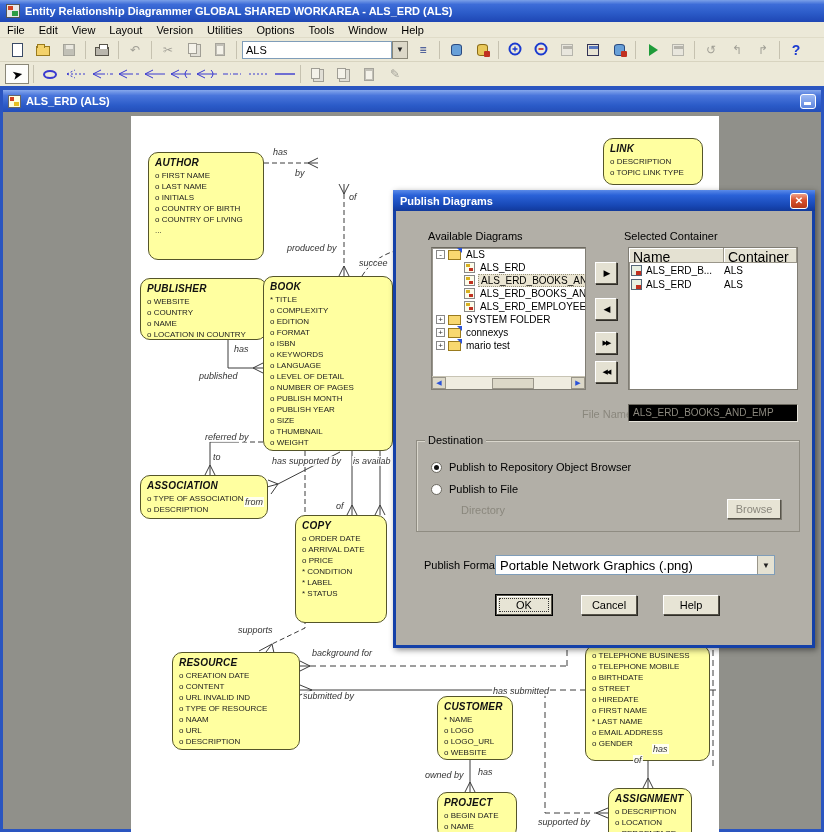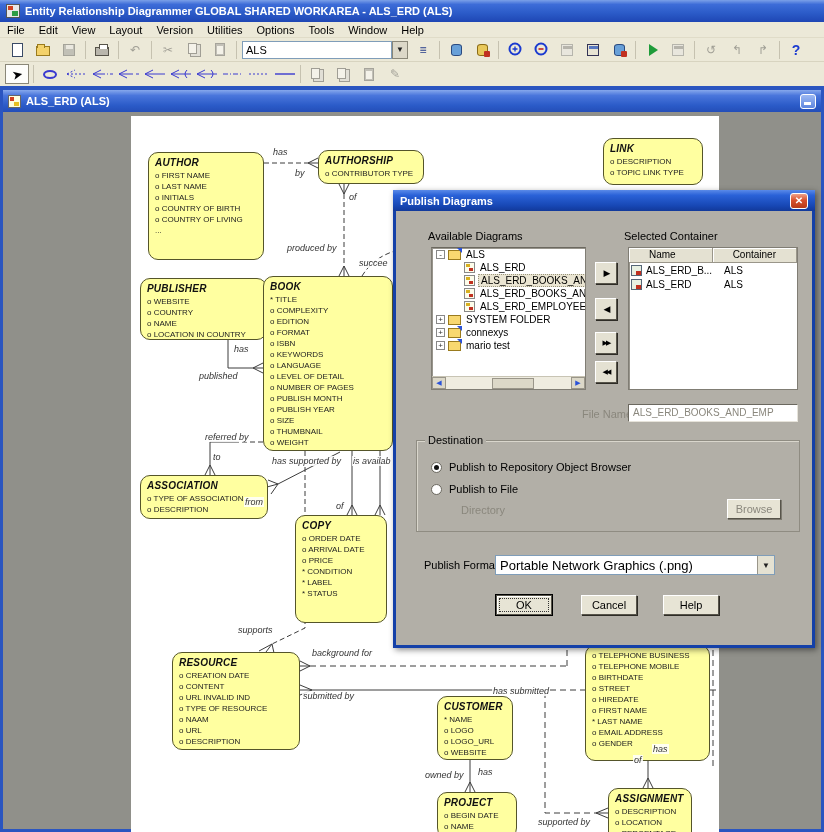--- a/index.html
+++ b/index.html
@@ -100,27 +100,27 @@
   .sc-btn { width:14px; height:12px; background:#dcd8c8; border:1px solid #9a968a; color:#2a52d8; font-size:7px; display:flex; align-items:center; justify-content:center; flex:none; }
   #tree-thumb { position:absolute; left:60px; top:1px; width:42px; height:11px; background:#dcd8c8; border:1px solid #9a968a; }
 
   .xfer-btn { position:absolute; left:199px; width:22px; height:22px; background:#e4e1d2;
     border-top:1px solid #fff; border-left:1px solid #fff; border-right:1px solid #57544a; border-bottom:1px solid #57544a;
     box-shadow:1px 1px 0 #2e2c26; font-size:9px; color:#000; display:flex; align-items:center; justify-content:center; letter-spacing:-2px; }
 
   #sel-box { position:absolute; left:232px; top:57px; width:170px; height:143px; background:#fff;
     border:1px solid #807d74; box-shadow:inset 1px 1px 0 #98958c; overflow:hidden; }
   #sel-header { display:flex; height:15px; background:#e4e1d2; border-bottom:1px solid #9a968a; }
-  .sel-hcell { font-size:10px; padding:1px 20px; border-right:1px solid #9a968a; box-shadow:inset 1px 1px 0 #fff; }
+  .sel-hcell { font-size:14px; padding:1px 4px; border-right:1px solid #9a968a; box-shadow:inset 1px 1px 0 #fff; }
   .lv-row { display:flex; align-items:center; height:14px; font-size:10px; }
   .lv-icon { width:11px; height:11px; flex:none; margin:0 2px; background:#e8f0e2; border:1px solid #567; position:relative; }
   .lv-icon::after { content:""; position:absolute; right:0; bottom:0; width:5px; height:4px; background:#c03020; }
   .lv-cell { padding:0 2px; white-space:nowrap; overflow:hidden; }
 
-  .sunken-field { position:absolute; height:18px; background:#ffffff;
+  .sunken-field { position:absolute; height:18px; background:#000000;
     border-top:1px solid #6b685f; border-left:1px solid #6b685f; border-bottom:1px solid #e6e3da; border-right:1px solid #e6e3da;
     font-size:10px; color:#8a877d; padding:2px 4px; white-space:nowrap; overflow:hidden; }
   #group-dest { position:absolute; left:20px; top:250px; width:384px; height:92px;
     border:1px solid #8f8c82; box-shadow:inset 1px 1px 0 #d9d6cc; }
   #group-dest-label { position:absolute; left:8px; top:-7px; background:#b2afa7; padding:0 3px; font-size:11px; }
   .radio { position:absolute; width:11px; height:11px; border-radius:50%; background:#fff; border:1px solid #6b685f; }
   .radio.on::after { content:""; position:absolute; left:2px; top:2px; width:5px; height:5px; border-radius:50%; background:#111; }
   .dlg-btn { position:absolute; height:20px; background:#e7e4d5; font-size:11px; color:#000; text-align:center; line-height:18px;
     border-top:1px solid #fff; border-left:1px solid #fff; border-right:1px solid #57544a; border-bottom:1px solid #57544a;
     box-shadow:1px 1px 0 #2e2c26; }
@@ -465,24 +465,20 @@
 
 <div class="entity" style="left: 148px; top: 152px; width: 116px; height: 108px;">
       <div class="entity-title">AUTHOR</div>
       <div class="entity-attr">o FIRST NAME</div>
       <div class="entity-attr">o LAST NAME</div>
       <div class="entity-attr">o INITIALS</div>
       <div class="entity-attr">o COUNTRY OF BIRTH</div>
       <div class="entity-attr">o COUNTRY OF LIVING</div>
       <div class="entity-attr">...</div>
     </div>
-    <div class="entity" style="left: 318px; top: 150px; width: 106px; height: 34px;">
-      <div class="entity-title">AUTHORSHIP</div>
-      <div class="entity-attr">o CONTRIBUTOR TYPE</div>
-    </div>
     <div class="entity" style="left: 603px; top: 138px; width: 100px; height: 47px;">
       <div class="entity-title">LINK</div>
       <div class="entity-attr">o DESCRIPTION</div>
       <div class="entity-attr">o TOPIC LINK TYPE</div>
     </div>
     <div class="entity" style="left: 140px; top: 278px; width: 127px; height: 62px;">
       <div class="entity-title">PUBLISHER</div>
       <div class="entity-attr">o WEBSITE</div>
       <div class="entity-attr">o COUNTRY</div>
       <div class="entity-attr">o NAME</div>

